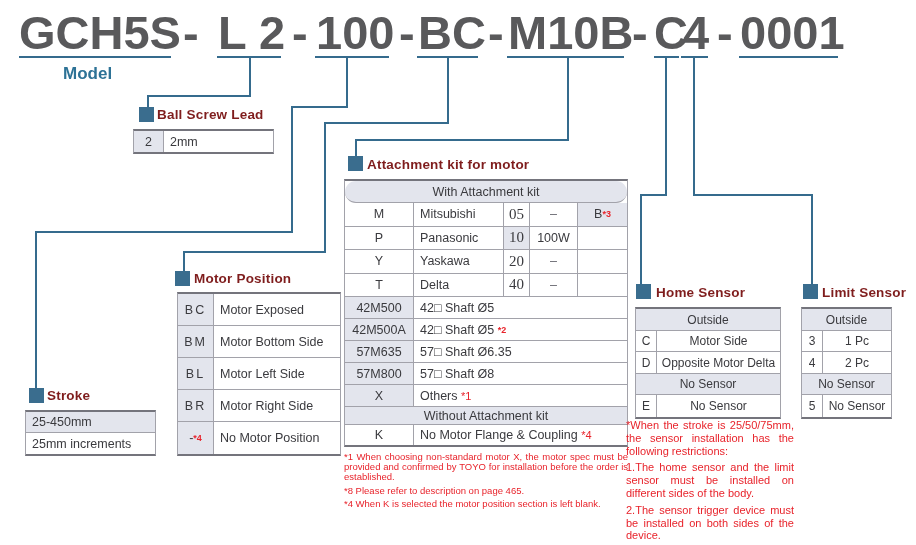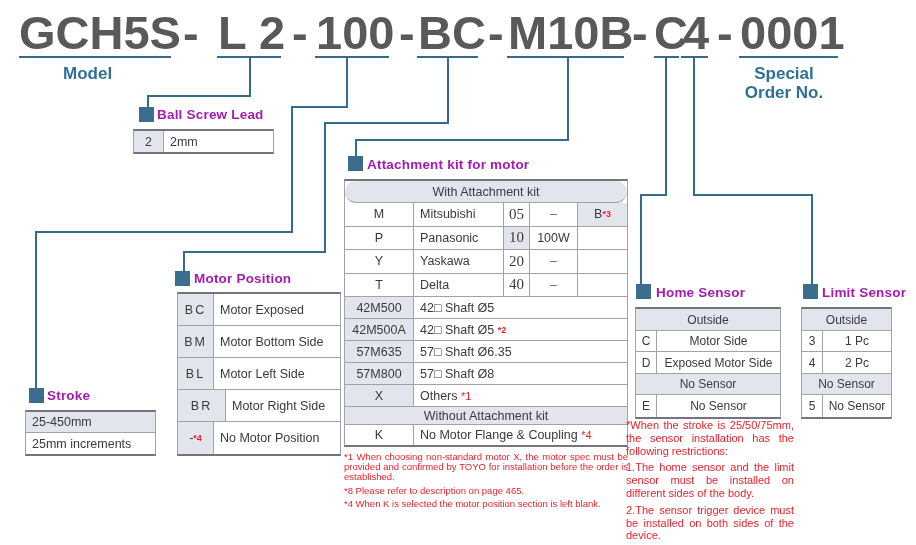--- a/index.html
+++ b/index.html
@@ -4,21 +4,21 @@
 <style>
   html,body{margin:0;padding:0;background:#fff;}
   .canvas{position:relative;width:916px;height:545px;background:#fff;overflow:hidden;
           font-family:"Liberation Sans",sans-serif;margin-left:11px;}
   
   .tseg{position:absolute;top:5px;font-size:47px;font-weight:bold;color:#59595b;letter-spacing:0px;white-space:nowrap;}
   .uline{position:absolute;height:0;border-top:2px solid #356b8d;}
   .ln{position:absolute;background:#356b8d;}
   
   .teal-label{position:absolute;color:#2d7296;font-weight:bold;font-size:17px;}
-  .sec-title{position:absolute;color:#a21caf;font-weight:bold;font-size:13.5px;white-space:nowrap;letter-spacing:.2px;}
+  .sec-title{position:absolute;color:#7f1d1d;font-weight:bold;font-size:13.5px;white-space:nowrap;letter-spacing:.2px;}
   .sq{position:absolute;width:15px;height:15px;background:#3a6d8e;}
   
   .tbl{position:absolute;box-sizing:border-box;background:#fff;color:#3a3a3e;font-size:12.5px;
        border-top:2px solid #74747c;border-bottom:2px solid #74747c;
        border-left:1px solid #a2a2aa;border-right:1px solid #a2a2aa;}
   .trow{display:flex;align-items:stretch;border-bottom:1px solid #a2a2aa;box-sizing:border-box;}
   .trow:last-child{border-bottom:none;}
   .cell{display:flex;align-items:center;box-sizing:border-box;}
   .cdiv{border-right:1px solid #a2a2aa;}
   .ctr{justify-content:center;text-align:center;}
@@ -58,24 +58,20 @@
   <div class="uline" style="left:8px;top:56px;width:152px;"></div>
   <div class="uline" style="left:206px;top:56px;width:64px;"></div>
   <div class="uline" style="left:304px;top:56px;width:74px;"></div>
   <div class="uline" style="left:406px;top:56px;width:61px;"></div>
   <div class="uline" style="left:496px;top:56px;width:117px;"></div>
   <div class="uline" style="left:643px;top:56px;width:25px;"></div>
   <div class="uline" style="left:670px;top:56px;width:27px;"></div>
   <div class="uline" style="left:728px;top:56px;width:99px;"></div>
 
   <div class="teal-label" style="left:52px;top:64px;">Model</div>
-  <div class="teal-label" style="left:703px;top:64px;width:140px;text-align:center;line-height:19px;">
-    <div>Special</div>
-    <div>Order No.</div>
-  </div>
 
   <div class="ln" style="left:238px;top:58px;width:2px;height:39px;"></div>
   <div class="ln" style="left:136px;top:95px;width:104px;height:2px;"></div>
   <div class="ln" style="left:136px;top:95px;width:2px;height:13px;"></div>
 
   <div class="ln" style="left:335px;top:58px;width:2px;height:50px;"></div>
   <div class="ln" style="left:280px;top:106px;width:57px;height:2px;"></div>
   <div class="ln" style="left:280px;top:106px;width:2px;height:127px;"></div>
   <div class="ln" style="left:24px;top:231px;width:258px;height:2px;"></div>
   <div class="ln" style="left:24px;top:231px;width:2px;height:158px;"></div>
@@ -116,21 +112,21 @@
     </div>
     <div class="trow" style="height:32px;">
       <div class="cell ctr cdiv gray lsp" style="width:36px;">BM</div>
       <div class="cell pl grow">Motor Bottom Side</div>
     </div>
     <div class="trow" style="height:32px;">
       <div class="cell ctr cdiv gray lsp" style="width:36px;">BL</div>
       <div class="cell pl grow">Motor Left Side</div>
     </div>
     <div class="trow" style="height:32px;">
-      <div class="cell ctr cdiv gray lsp" style="width:48px;">BR</div>
+      <div class="cell ctr cdiv gray lsp" style="width:36px;">BR</div>
       <div class="cell pl grow">Motor Right Side</div>
     </div>
     <div class="trow" style="height:32px;">
       <div class="cell ctr cdiv gray" style="width:36px;">
         <span>-</span>
           <sup class="red">*4</sup>
       </div>
       <div class="cell pl grow">No Motor Position</div>
     </div>
   </div>
@@ -237,21 +233,21 @@
   <div class="tbl" style="left:624px;top:307px;width:146px;font-size:12px;">
     <div class="trow gray" style="height:22px;">
       <div class="cell ctr grow">Outside</div>
     </div>
     <div class="trow" style="height:21px;">
       <div class="cell ctr cdiv" style="width:21px;">C</div>
       <div class="cell ctr grow">Motor Side</div>
     </div>
     <div class="trow" style="height:22px;">
       <div class="cell ctr cdiv" style="width:21px;">D</div>
-      <div class="cell ctr grow">Exposed Motor Side</div>
+      <div class="cell ctr grow">Opposite Motor Delta</div>
     </div>
     <div class="trow gray" style="height:21px;">
       <div class="cell ctr grow">No Sensor</div>
     </div>
     <div class="trow" style="height:22px;">
       <div class="cell ctr cdiv" style="width:21px;">E</div>
       <div class="cell ctr grow">No Sensor</div>
     </div>
   </div>
   <div class="note-lg" style="left:615px;top:419px;width:168px;">

